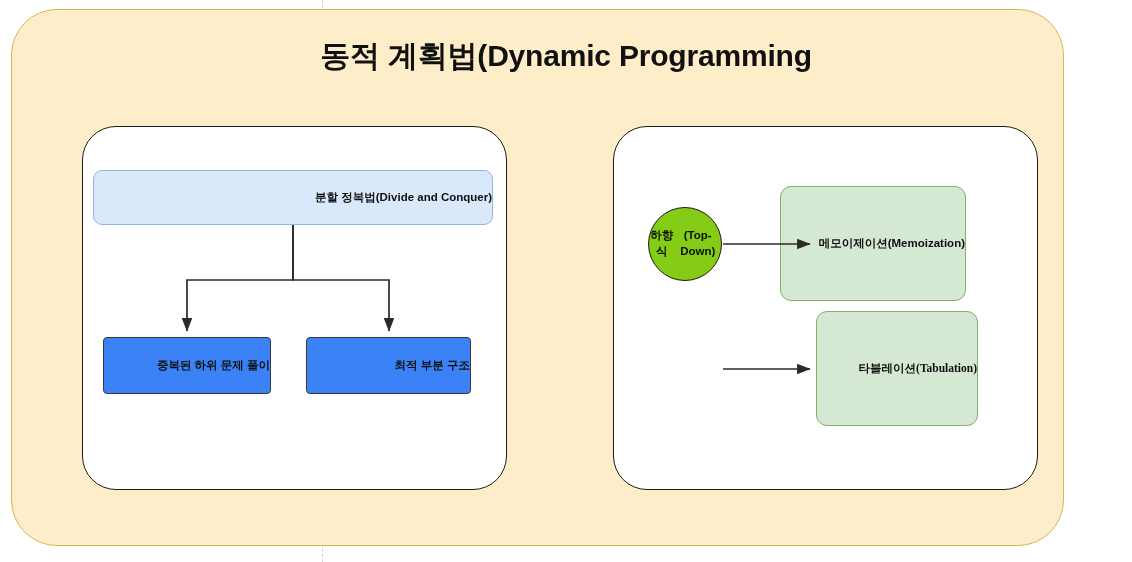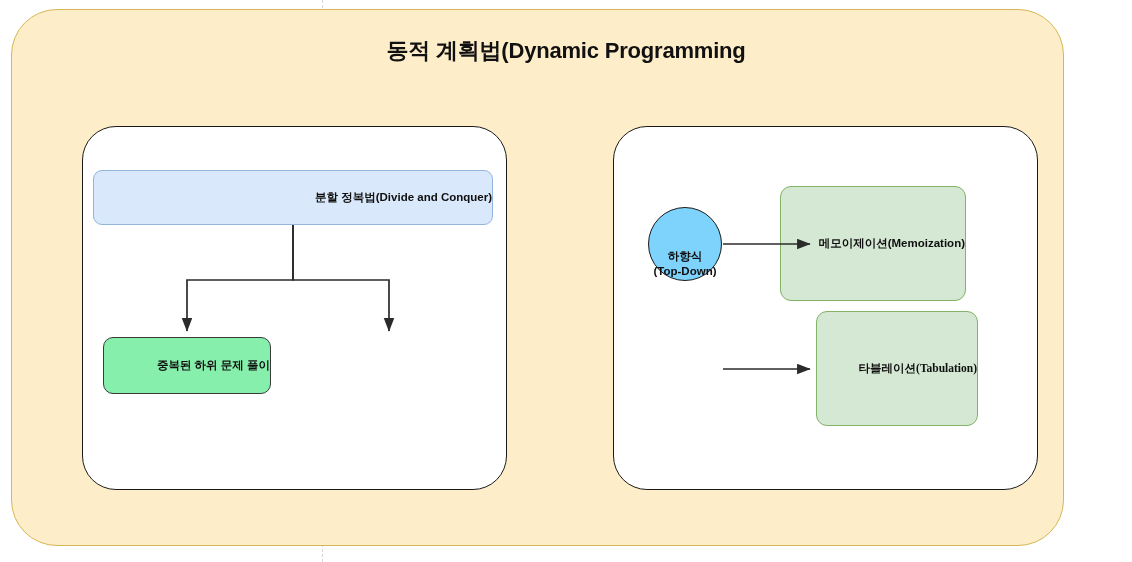--- a/index.html
+++ b/index.html
@@ -37,21 +37,21 @@
     border: 1px solid #d6b656;
     border-radius: 46px;
     box-sizing: border-box;
   }
   .diagram-title {
     position: absolute;
     left: 0;
     right: 0;
     top: 36px;
     text-align: center;
-    font-size: 22px;
+    font-size: 30px;
     font-weight: bold;
     color: #111111;
     letter-spacing: -0.2px;
     white-space: nowrap;
   }
   
   .panel {
     position: absolute;
     background: #ffffff;
     border: 1.4px solid #1a1a1a;
@@ -73,34 +73,34 @@
     font-weight: bold;
     color: #0f0f0f;
     line-height: 1.35;
   }
   .node-blue {
     background: #dae8fc;
     border: 1.2px solid #93b5dc;
     border-radius: 9px;
   }
   .node-white {
-    background: #86efac;
+    background: #3b82f6;
     border: 1.3px solid #3a3a3a;
-    border-radius: 10px;
+    border-radius: 4px;
   }
   .node-green {
     background: #d5e8d4;
     border: 1.2px solid #82b366;
     border-radius: 11px;
   }
   .node-circle {
-    background: #7dd3fc;
+    background: #84cc16;
     border: 1.4px solid #1a1a1a;
     border-radius: 50%;
-    flex-direction: column;
+    flex-direction: row;
   }
   .node-circle .line1 { display: block; }
   .node-circle .line2 { display: block; }
 
   
   .box-divide  { left: 93px;  top: 170px; width: 400px; height: 55px; }
   .box-overlap { left: 103px; top: 337px; width: 168px; height: 57px; }
   .box-optimal { left: 306px; top: 337px; width: 165px; height: 57px; }
 
   
@@ -133,20 +133,23 @@
   <div class="panel panel-left"></div>
 
   <div class="node node-blue box-divide">
     <span>분할 정복법(Divide and Conquer)</span>
   </div>
 
   <div class="node node-white box-overlap">
     <span>중복된 하위 문제 풀이</span>
   </div>
 
+  <div class="node node-white box-optimal">
+    <span>최적 부분 구조</span>
+  </div>
 
   <div class="panel panel-right"></div>
 
   <div class="node node-circle circle-topdown">
     <span class="line1">하향식</span>
     <span class="line2">(Top-Down)</span>
   </div>
 
 
   <div class="node node-green box-memo">

